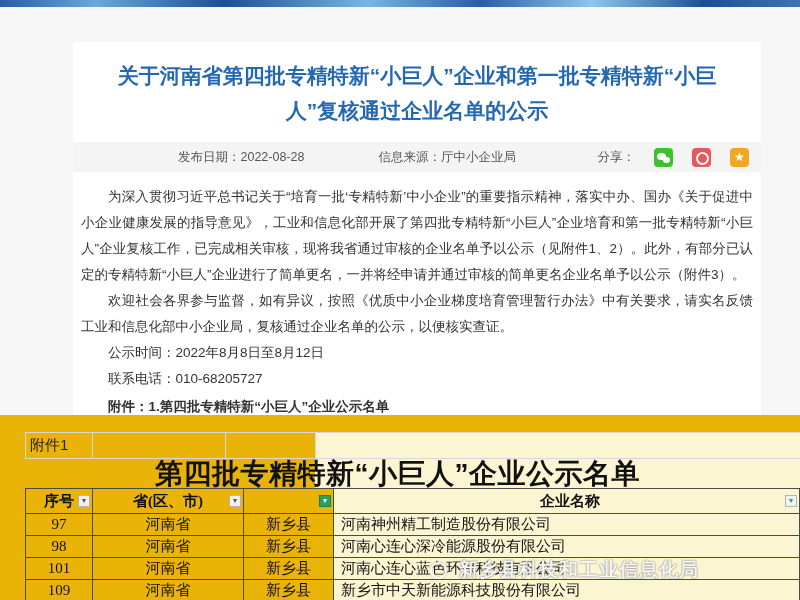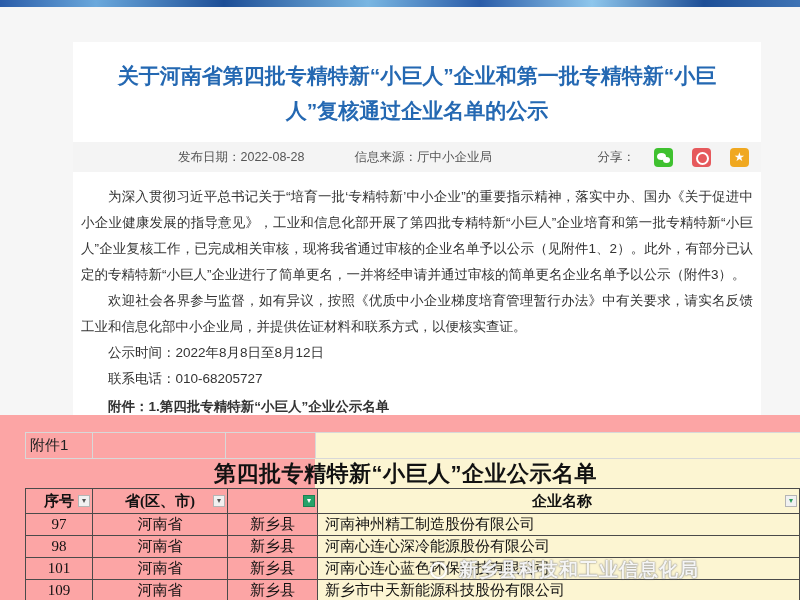--- a/index.html
+++ b/index.html
@@ -19,62 +19,62 @@
   .breadcrumb .crumb { cursor:pointer; }
 
   
   .card { position:absolute; top:42px; left:73px; width:688px; background:#ffffff; padding-bottom:10px; }
   .article-title { margin:16px auto 0; max-width:625px; text-align:center; color:#2468b2;
     font-size:21px; font-weight:bold; line-height:35px; }
 
   .meta-band { margin-top:14px; height:30px; background:#f4f4f4; display:flex; align-items:center;
     font-size:12.5px; color:#555; }
   .meta-date { margin-left:105px; }
-  .meta-source { margin-left:50px; }
+  .meta-source { margin-left:74px; }
   .meta-share { margin-left:auto; margin-right:12px; display:flex; align-items:center; gap:19px;justify-content:center; }
   .share-ic { width:19px; height:19px; border-radius:4px; display:inline-flex; align-items:center;
     justify-content:center; cursor:pointer; position:relative; }
   .ic-wechat { background:#3fc12f; }
   .ic-wechat::before { content:""; position:absolute; width:9px; height:7px; background:#fff; border-radius:50%; left:3px; top:5px; }
   .ic-wechat::after { content:""; position:absolute; width:7px; height:6px; background:#fff; border-radius:50%; right:3px; bottom:4px; }
   .ic-weibo { background:#e6595c; }
   .ic-weibo::before { content:""; position:absolute; width:9px; height:9px; border:2px solid #fff; border-radius:50%; left:4px; top:4px; }
   .ic-star { background:#f0a820; color:#fff; font-size:12px; line-height:1; }
 
   .body-text { padding:12px 8px 0 8px; color:#333; font-size:13.5px; line-height:26px; text-align:justify; }
   .body-text p { text-indent:2em; }
   .attach-block { font-weight:bold; margin-top:2px; }
   .attach-first { text-indent:2em; }
   .attach-item { padding-left:5em; text-indent:0; }
   .sign-date { text-align:right; padding-right:72px; margin-top:14px; text-indent:0; }
 
   
-  .sheet { position:absolute; top:415px; left:0; width:800px; height:185px; background:#fca5a5; }
+  .sheet { position:absolute; top:415px; left:0; width:800px; height:185px; background:#eab308; }
   .sheet-grid { position:absolute; top:17px; left:25px; width:775px; }
   .att-row { display:flex; height:26px; border-top:1px solid #d8d8d8; }
   .att-row .c { border-left:1px solid #d8d8d8; height:100%; }
   .att-row .c1 { width:67px; font-size:15px; color:#222; display:flex; align-items:center; padding-left:4px; }
   .att-row .c2 { width:133px; }
   .att-row .c3 { width:90px; }
   .att-row .c4 { flex:1; background:#fcf5d2; }
 
   .title-row { position:relative; height:30px; border-top:1px solid #d8d8d8; display:flex; }
   .title-row .left { width:290px; }
   .title-row .right { flex:1; background:#fcf5d2; }
-  .sheet-title { position:absolute; top:0; left:8px; width:745px; height:30px; display:flex;
-    align-items:center; justify-content:center; font-size:22px; font-weight:bold; color:#111;
+  .sheet-title { position:absolute; top:0; left:0; width:745px; height:30px; display:flex;
+    align-items:center; justify-content:center; font-size:28px; font-weight:bold; color:#111;
     letter-spacing:0.5px; }
 
   table.data { border-collapse:collapse; width:775px; table-layout:fixed;
     font-family:"Liberation Serif","DejaVu Serif",serif; color:#111; }
   table.data td { border:1px solid #4a4a4a; overflow:hidden; white-space:nowrap; }
   tr.hdr td { height:25px; font-weight:bold; font-size:15px; text-align:center; position:relative; }
   tr.rw td { height:22px; font-size:15px; text-align:center; }
   td.col-no { width:67px; }
-  td.col-prov { width:135px; }
+  td.col-prov { width:151px; }
   td.col-cnty { width:90px; }
   td.col-comp { background:#fcf5d2; text-align:left !important; padding-left:7px; }
   .filter-btn { position:absolute; right:2px; top:50%; transform:translateY(-50%); width:12px; height:12px;
     background:#f1f1f1; border:1px solid #b5b5b5; font-size:8px; line-height:10px; color:#555;
     text-align:center; cursor:pointer; font-family:"Liberation Sans",sans-serif; font-weight:normal; }
   .filter-btn.active { background:#26a269; border-color:#1d8052; color:#fff; }
   .filter-btn.green { color:#2e9e5b; }
 
   
   .watermark { position:absolute; top:557px; left:430px; display:flex; align-items:center; gap:12px;
@@ -105,21 +105,21 @@
       <span class="meta-share">
         <span>分享：</span>
         <span class="share-ic ic-wechat"></span>
         <span class="share-ic ic-weibo"></span>
         <span class="share-ic ic-star">★</span>
       </span>
     </div>
 
     <div class="body-text">
       <p>为深入贯彻习近平总书记关于“培育一批‘专精特新’中小企业”的重要指示精神，落实中办、国办《关于促进中小企业健康发展的指导意见》，工业和信息化部开展了第四批专精特新“小巨人”企业培育和第一批专精特新“小巨人”企业复核工作，已完成相关审核，现将我省通过审核的企业名单予以公示（见附件1、2）。此外，有部分已认定的专精特新“小巨人”企业进行了简单更名，一并将经申请并通过审核的简单更名企业名单予以公示（附件3）。</p>
-      <p>欢迎社会各界参与监督，如有异议，按照《优质中小企业梯度培育管理暂行办法》中有关要求，请实名反馈工业和信息化部中小企业局，并提供佐证材料和联系方式，以便核实查证。</p>
+      <p>欢迎社会各界参与监督，如有异议，按照《优质中小企业梯度培育管理暂行办法》中有关要求，请实名反馈工业和信息化部中小企业局，复核通过企业名单的公示，以便核实查证。</p>
       <p>公示时间：2022年8月8日至8月12日</p>
       <p>联系电话：010-68205727</p>
       <div class="attach-block">
         <p class="attach-first">
           <span>附件：</span><span>1.第四批专精特新“小巨人”企业公示名单</span>
         </p>
         <p class="attach-item">2.第一批专精特新“小巨人”复核通过企业公示名单</p>
         <p class="attach-item">3.简单更名企业公示名单</p>
       </div>
       <p class="sign-date">2002年8月8日</p>

